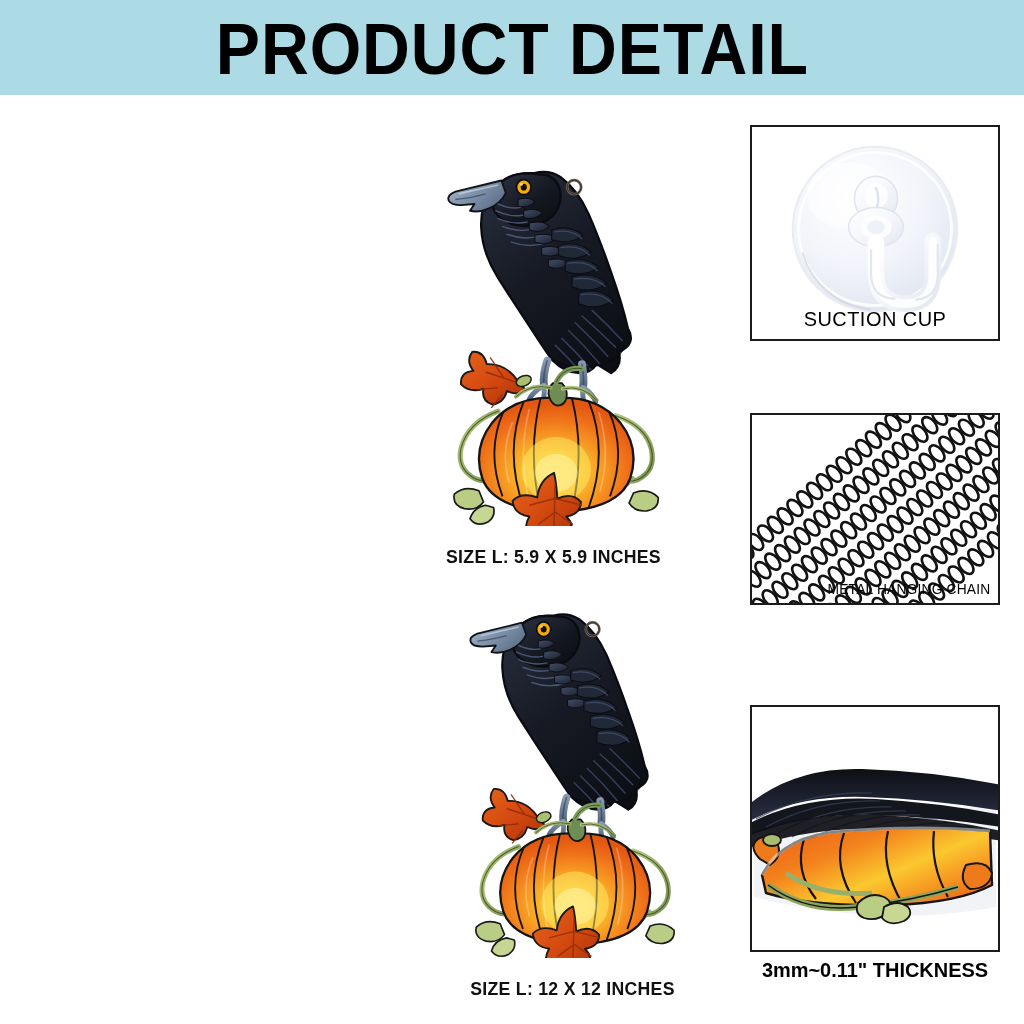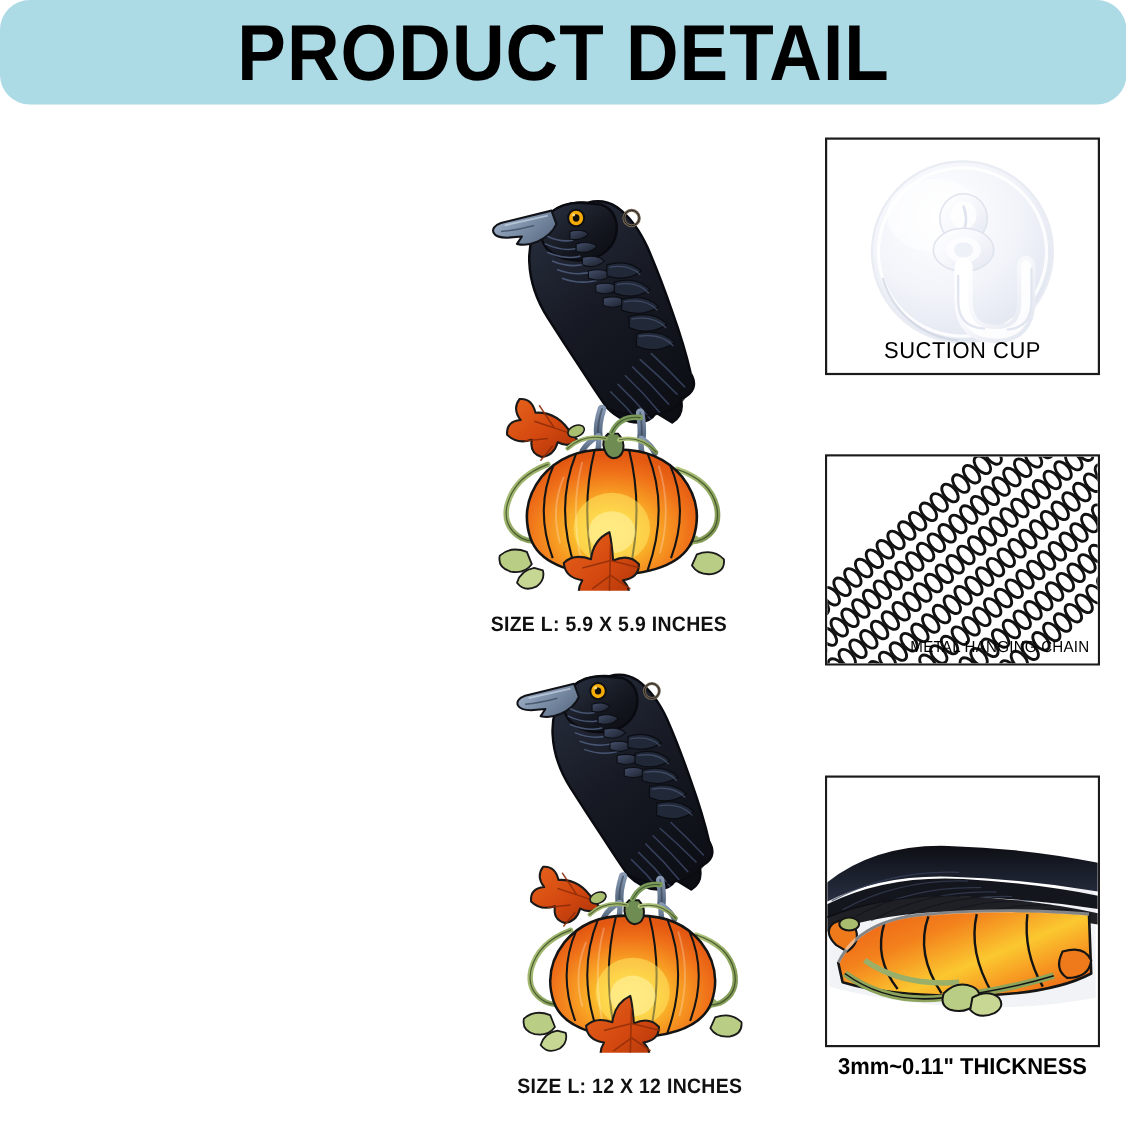--- a/index.html
+++ b/index.html
@@ -10,21 +10,21 @@
     font-family:"Liberation Sans", sans-serif;
     overflow:hidden;
     position:relative;
   }
   .page{position:relative;width:1024px;height:1024px;background:#fff;}
 
   
   .banner{
     position:absolute;left:0;top:0;width:1024px;height:95px;
     background:#ACDAE5;
-    display:flex;align-items:center;justify-content:center;border-radius:27px;
+    display:flex;align-items:center;justify-content:center;
   }
   .banner-title{
     font-family:"Liberation Sans Narrow","Liberation Sans",sans-serif;
     font-weight:bold;
     font-size:72px;
     letter-spacing:1px;
     color:#000;
     transform:scaleX(0.92);
     line-height:1;
     white-space:nowrap;
@@ -41,21 +41,21 @@
     position:absolute;left:0;width:100%;bottom:0;
     text-align:center;
     font-family:"Liberation Sans Narrow","Liberation Sans",sans-serif;
     font-weight:bold;font-size:19px;color:#111;
     letter-spacing:0.3px;white-space:nowrap;
     transform:scaleX(0.93);
   }
 
   
   #cell-0{left:0px;  top:60px;  width:357px;height:410px;}
-  #cell-1{left:357px;top:30px;  width:357px;height:440px;}
+  #cell-1{left:357px;top:18px;  width:357px;height:440px;}
   #cell-2{left:0px;  top:480px; width:357px;height:410px;}
   #cell-3{left:376px;top:440px; width:357px;height:450px;}
 
   
   .panel{
     position:absolute;left:750px;width:250px;
     border:2px solid #1b1b1b;background:#fff;box-sizing:border-box;
     overflow:hidden;
   }
   #panel-suction{top:125px;height:216px;}

